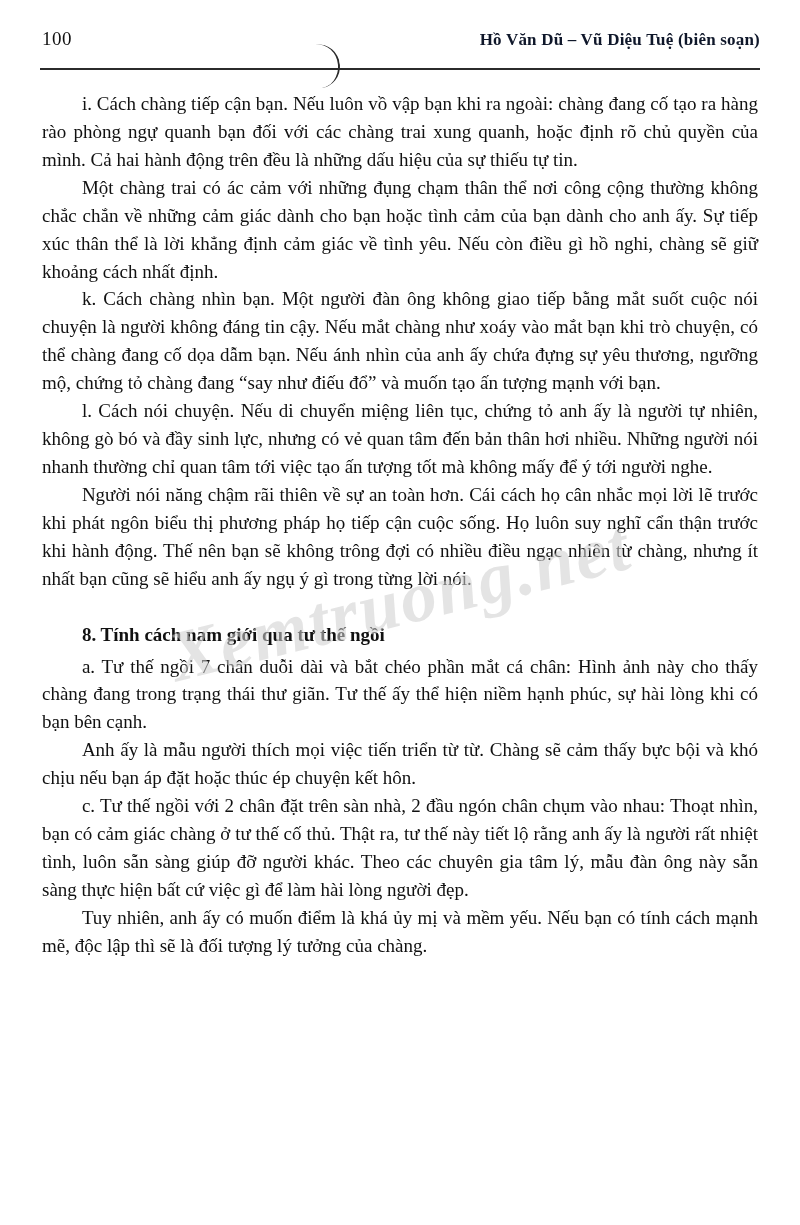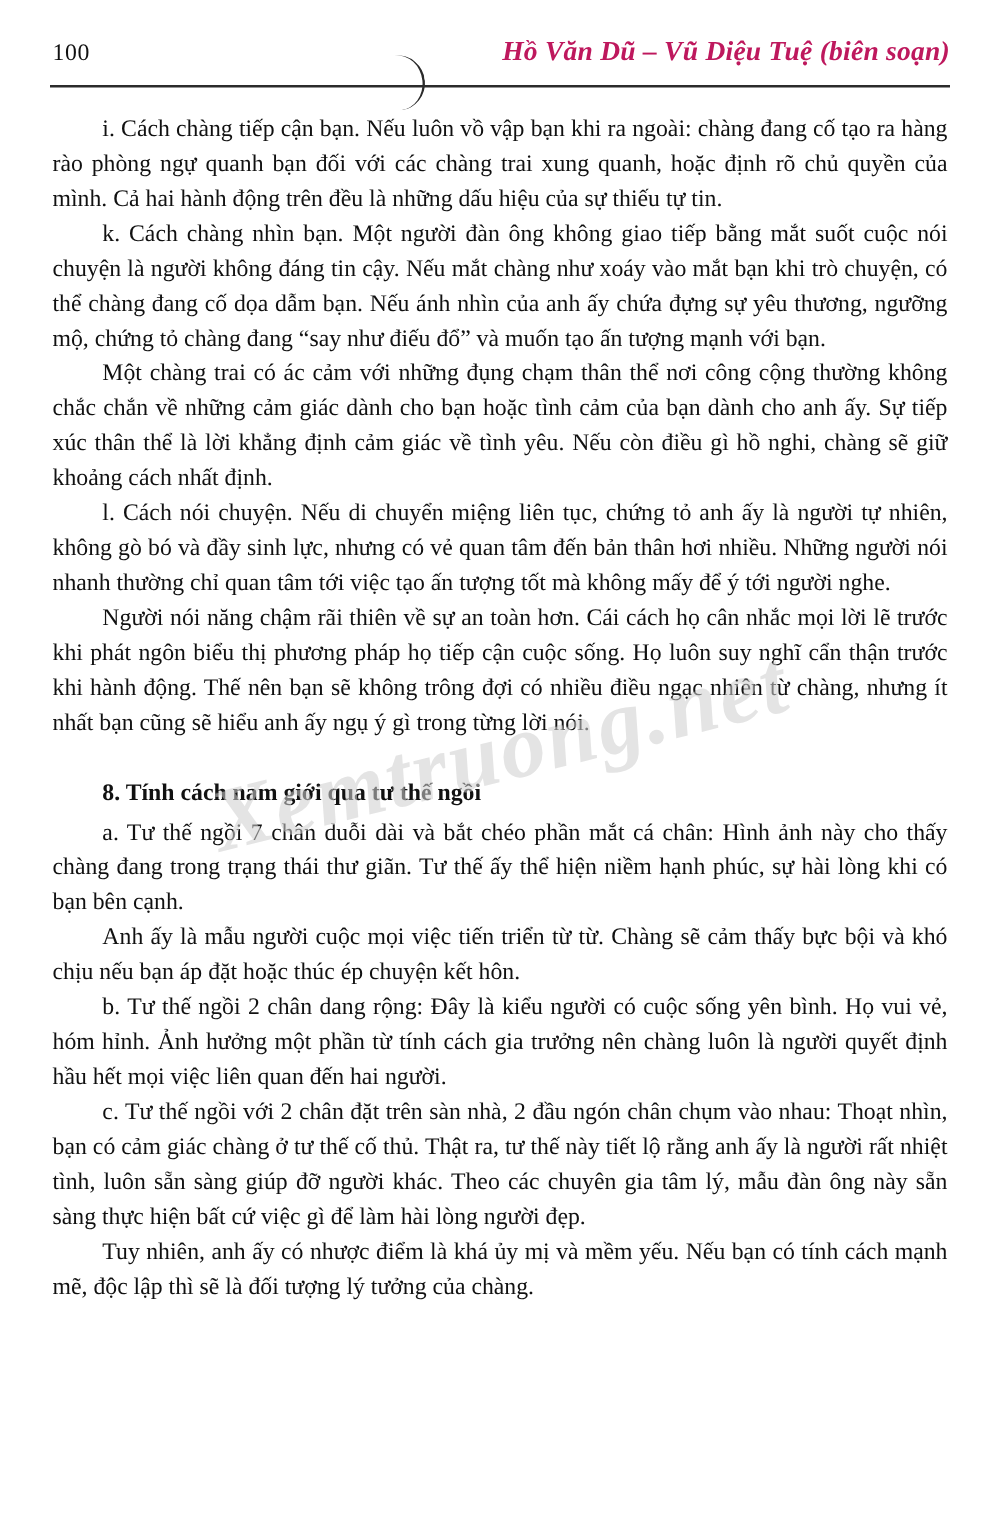--- a/index.html
+++ b/index.html
@@ -29,24 +29,23 @@
     justify-content: space-between;
     height: 34px;
     padding: 0 4px 0 6px;
   }
   .page-number {
     font-size: 19px;
     color: #111;
     letter-spacing: 0.5px;
   }
   .header-title {
-    font-size: 22px;
-    font-style: italic;
+    font-size: 17px;
     font-weight: bold;
-    color: #be185d;
+    color: #0f172a;
     letter-spacing: 0.2px;
   }
   .rule-wrap {
     position: relative;
     height: 16px;
   }
   .rule {
     position: absolute;
     left: 4px;
     right: 4px;
@@ -112,29 +111,28 @@
     <div class="header-title">Hồ Văn Dũ – Vũ Diệu Tuệ (biên soạn)</div>
   </div>
 
   <div class="rule-wrap">
     <div class="rule"></div>
     <div class="swash"></div>
   </div>
 
   <div class="content">
     <p>i. Cách chàng tiếp cận bạn. Nếu luôn vồ vập bạn khi ra ngoài: chàng đang cố tạo ra hàng rào phòng ngự quanh bạn đối với các chàng trai xung quanh, hoặc định rõ chủ quyền của mình. Cả hai hành động trên đều là những dấu hiệu của sự thiếu tự tin.</p>
+    <p>Một chàng trai có ác cảm với những đụng chạm thân thể nơi công cộng thường không chắc chắn về những cảm giác dành cho bạn hoặc tình cảm của bạn dành cho anh ấy. Sự tiếp xúc thân thể là lời khẳng định cảm giác về tình yêu. Nếu còn điều gì hồ nghi, chàng sẽ giữ khoảng cách nhất định.</p>
     <p>k. Cách chàng nhìn bạn. Một người đàn ông không giao tiếp bằng mắt suốt cuộc nói chuyện là người không đáng tin cậy. Nếu mắt chàng như xoáy vào mắt bạn khi trò chuyện, có thể chàng đang cố dọa dẫm bạn. Nếu ánh nhìn của anh ấy chứa đựng sự yêu thương, ngưỡng mộ, chứng tỏ chàng đang “say như điếu đổ” và muốn tạo ấn tượng mạnh với bạn.</p>
-    <p>Một chàng trai có ác cảm với những đụng chạm thân thể nơi công cộng thường không chắc chắn về những cảm giác dành cho bạn hoặc tình cảm của bạn dành cho anh ấy. Sự tiếp xúc thân thể là lời khẳng định cảm giác về tình yêu. Nếu còn điều gì hồ nghi, chàng sẽ giữ khoảng cách nhất định.</p>
     <p>l. Cách nói chuyện. Nếu di chuyển miệng liên tục, chứng tỏ anh ấy là người tự nhiên, không gò bó và đầy sinh lực, nhưng có vẻ quan tâm đến bản thân hơi nhiều. Những người nói nhanh thường chỉ quan tâm tới việc tạo ấn tượng tốt mà không mấy để ý tới người nghe.</p>
     <p>Người nói năng chậm rãi thiên về sự an toàn hơn. Cái cách họ cân nhắc mọi lời lẽ trước khi phát ngôn biểu thị phương pháp họ tiếp cận cuộc sống. Họ luôn suy nghĩ cẩn thận trước khi hành động. Thế nên bạn sẽ không trông đợi có nhiều điều ngạc nhiên từ chàng, nhưng ít nhất bạn cũng sẽ hiểu anh ấy ngụ ý gì trong từng lời nói.</p>
 
     <p class="section-head">8. Tính cách nam giới qua tư thế ngồi</p>
 
     <p>a. Tư thế ngồi 7 chân duỗi dài và bắt chéo phần mắt cá chân: Hình ảnh này cho thấy chàng đang trong trạng thái thư giãn. Tư thế ấy thể hiện niềm hạnh phúc, sự hài lòng khi có bạn bên cạnh.</p>
-    <p>Anh ấy là mẫu người cuộc mọi việc tiến triển từ từ. Chàng sẽ cảm thấy bực bội và khó chịu nếu bạn áp đặt hoặc thúc ép chuyện kết hôn.</p>
-    <p>b. Tư thế ngồi 2 chân dang rộng: Đây là kiểu người có cuộc sống yên bình. Họ vui vẻ, hóm hỉnh. Ảnh hưởng một phần từ tính cách gia trưởng nên chàng luôn là người quyết định hầu hết mọi việc liên quan đến hai người.</p>
+    <p>Anh ấy là mẫu người thích mọi việc tiến triển từ từ. Chàng sẽ cảm thấy bực bội và khó chịu nếu bạn áp đặt hoặc thúc ép chuyện kết hôn.</p>
     <p>c. Tư thế ngồi với 2 chân đặt trên sàn nhà, 2 đầu ngón chân chụm vào nhau: Thoạt nhìn, bạn có cảm giác chàng ở tư thế cố thủ. Thật ra, tư thế này tiết lộ rằng anh ấy là người rất nhiệt tình, luôn sẵn sàng giúp đỡ người khác. Theo các chuyên gia tâm lý, mẫu đàn ông này sẵn sàng thực hiện bất cứ việc gì để làm hài lòng người đẹp.</p>
-    <p>Tuy nhiên, anh ấy có nhược điểm là khá ủy mị và mềm yếu. Nếu bạn có tính cách mạnh mẽ, độc lập thì sẽ là đối tượng lý tưởng của chàng.</p>
+    <p>Tuy nhiên, anh ấy có muốn điểm là khá ủy mị và mềm yếu. Nếu bạn có tính cách mạnh mẽ, độc lập thì sẽ là đối tượng lý tưởng của chàng.</p>
 
   </div>
 
   <div class="watermark">Xemtruong.net</div>
 </div>
 
 </body></html>

